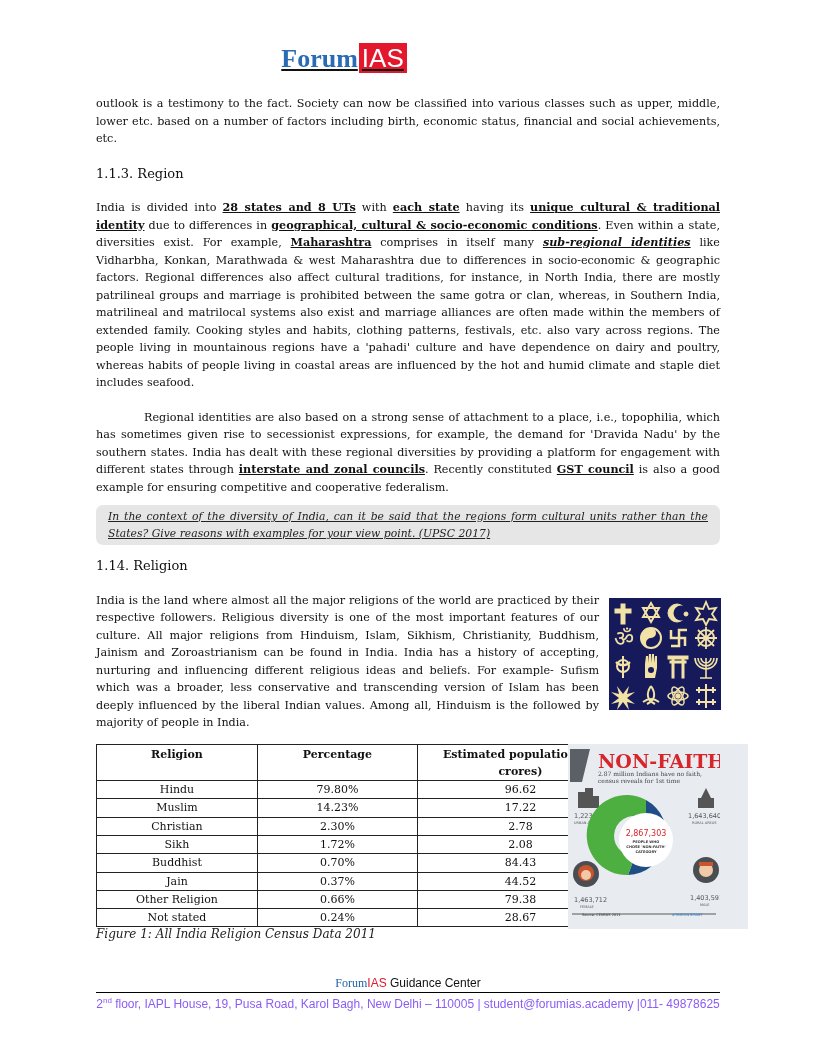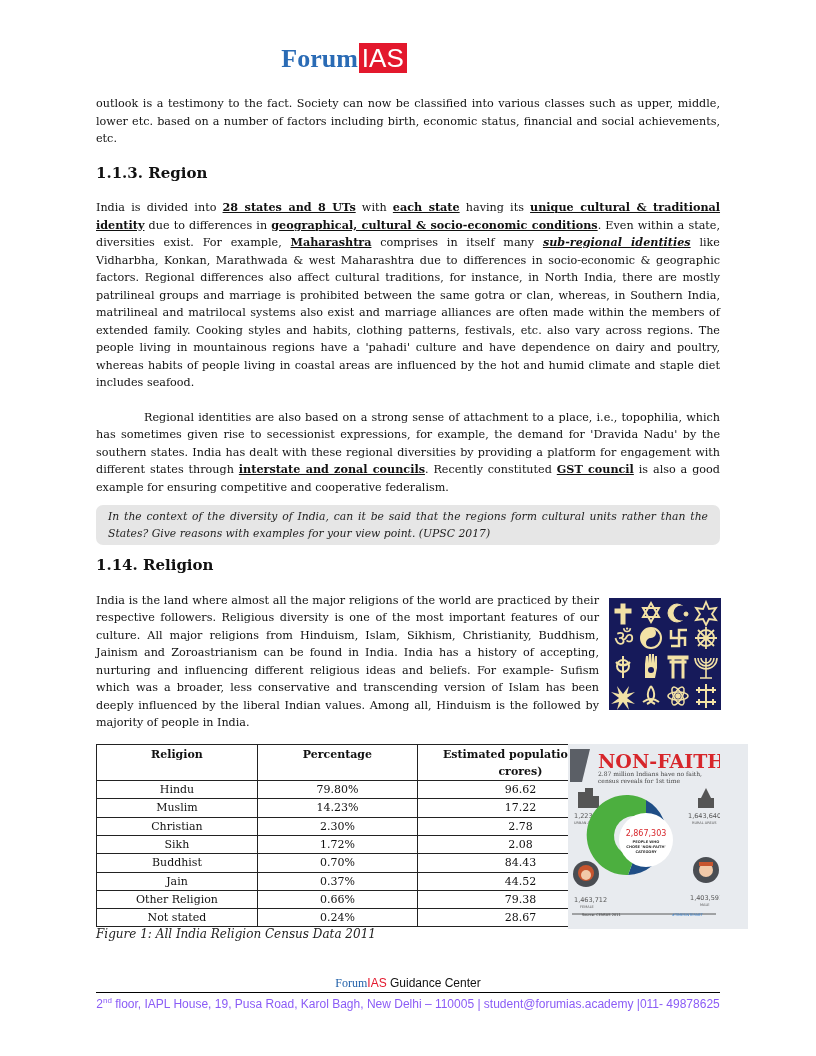--- a/index.html
+++ b/index.html
@@ -1,31 +1,31 @@
 <!DOCTYPE html>
 <html><head>
 <meta charset="utf-8">
 <style>
   html, body { margin: 0; padding: 0; background: #ffffff; }
   body { width: 816px; height: 1056px; position: relative; overflow: hidden;
          font-family: "DejaVu Serif", serif; color: #111; }
   .logo { position: absolute; top: 44px; left: 0; width: 688px; text-align: center;
-          font-family: "Liberation Serif", serif; font-weight: bold; font-size: 26px; line-height: 28px; }
+          font-family: "Liberation Serif", serif; font-weight: bold; font-size: 26px; line-height: 28px; text-decoration: underline; }
   .logo .forum { color: #2a6bb5; }
   .logo .ias { color: #fff; background: #e3182d; font-family: "Liberation Sans", sans-serif;
                font-weight: normal; padding: 0 3px; margin-left: 1px; }
   .content { position: absolute; left: 96px; width: 624px; top: 95px; }
   p { margin: 0; font-size: 11.2px; line-height: 17.5px; text-align: justify; }
   .gap { height: 17px; }
-  h3 { margin: 0; font-size: 15px; font-weight: bold; line-height: 17.5px; }
+  h3 { margin: 0; font-size: 13px; font-weight: normal; line-height: 17.5px; }
   b { font-weight: bold; text-decoration: underline; }
   .indent { text-indent: 48px; }
   .qbox { background: #e6e6e6; border-radius: 7px; padding: 3px 12px 3px 12px; margin: 9px 0 0 0;
           font-style: italic; font-family: "DejaVu Serif", serif; font-size: 10.8px; line-height: 17px;
-          text-align: justify; color: #222; }
+          text-align: justify; color: #222; text-decoration: underline; }
   .rel-wrap { position: relative; height: 140px; }
   .rel-text { width: 503px; }
   .symbols { position: absolute; left: 513px; top: 6px; width: 112px; height: 112px; background: #161a5a; }
   .symbols svg { display: block; }
   .table-wrap { position: relative; margin-top: 12px; height: 210px; }
   table { border-collapse: collapse; width: 528px; font-size: 11px; }
   td, th { border: 1px solid #222; text-align: center; padding: 0; line-height: 17.3px; font-weight: normal; }
   th { font-weight: bold; vertical-align: top; padding-top: 1px; }
   .caption { width: 456px; text-align: left; font-style: italic; font-size: 12px; line-height: 14px; color: #222; }
   .infographic { position: absolute; left: 472px; top: 0; width: 180px; height: 185px; background: #e8ebef; overflow: hidden; }

